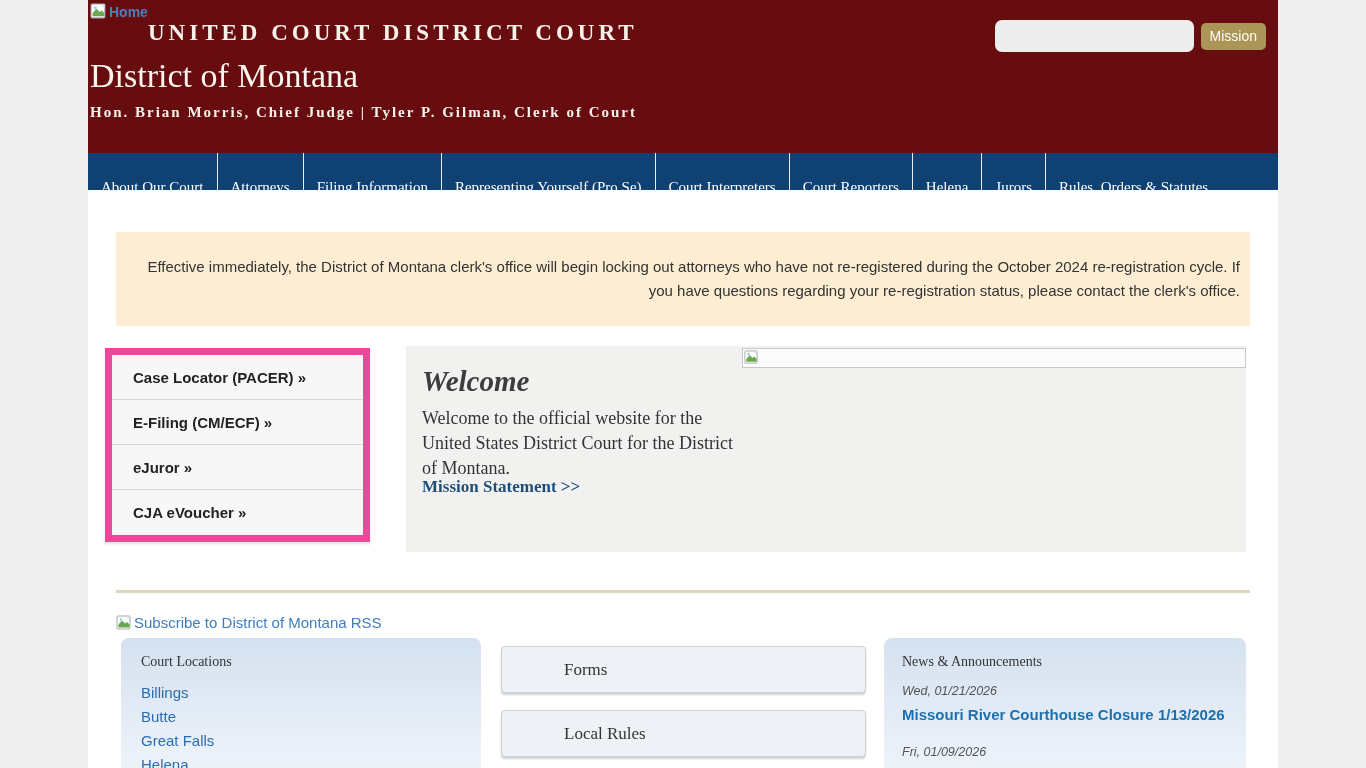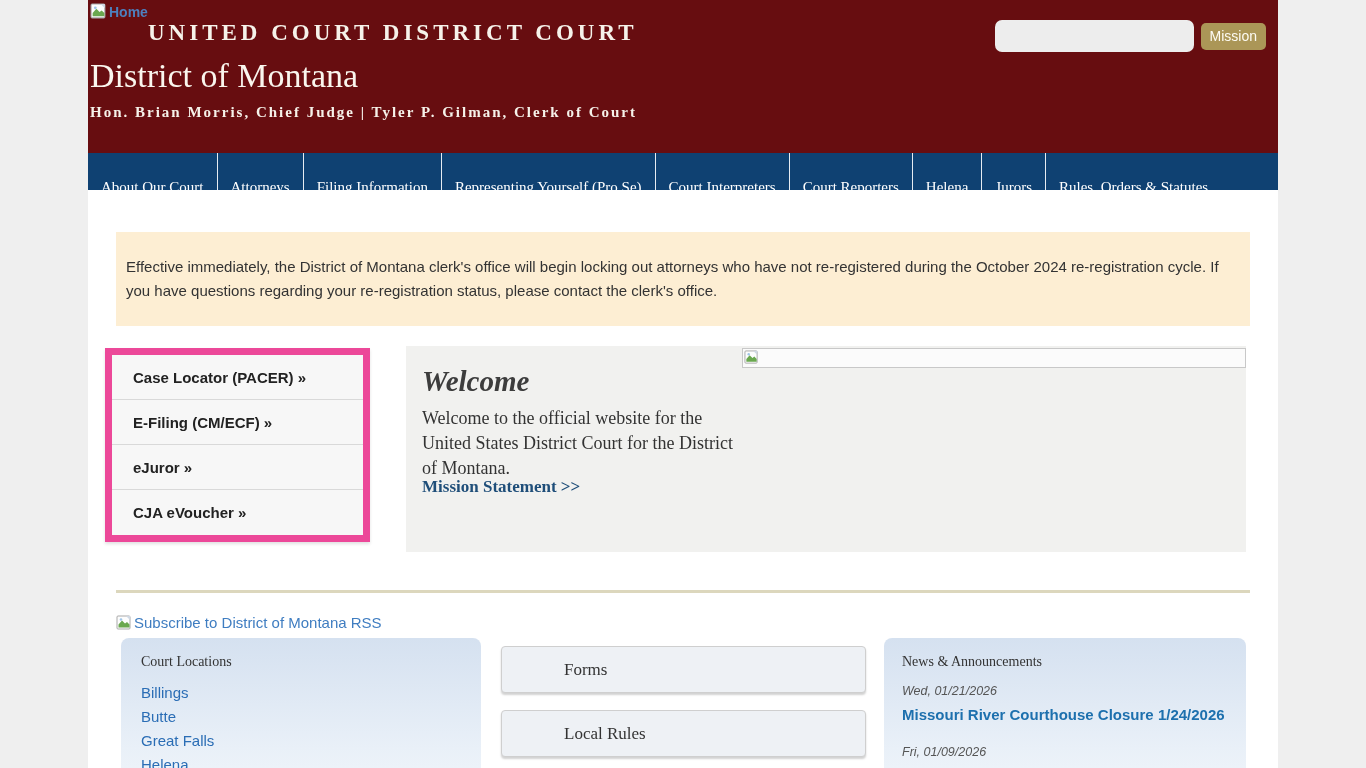--- a/index.html
+++ b/index.html
@@ -72,20 +72,21 @@
     font-family: Liberation Serif, serif;
   }
   #main-nav .nav-item:last-child { border-right: none; }
 
   
   #notice {
     position: absolute; left: 28px; top: 232px; width: 1134px; height: 94px;
     background: #fdeed3; color: #333;
     font-size: 15px; line-height: 24px;
     padding: 23px 10px 0 10px;
+    text-align: right;
   }
 
   
   #quick-links {
     position: absolute; left: 17px; top: 348px; width: 265px;
     border: 7px solid #ec4899; background: #f7f7f7;
     box-shadow: 0 2px 3px rgba(0,0,0,0.12);
   }
   #quick-links .ql-item {
     height: 45px; line-height: 45px; padding-left: 21px;
@@ -254,18 +255,18 @@
     </div>
 
     <div id="resource-buttons">
       <button class="resource-button">Forms</button>
       <button class="resource-button">Local Rules</button>
     </div>
 
     <div id="news-panel" class="blue-panel">
       <h4 class="panel-heading">News &amp; Announcements</h4>
       <p class="news-date">Wed, 01/21/2026</p>
-      <a class="news-link">Missouri River Courthouse Closure 1/24/2026</a>
+      <a class="news-link">Missouri River Courthouse Closure 1/13/2026</a>
       <p class="news-date">Fri, 01/09/2026</p>
     </div>
 
   </div>
 </div>
 
 </body></html>

